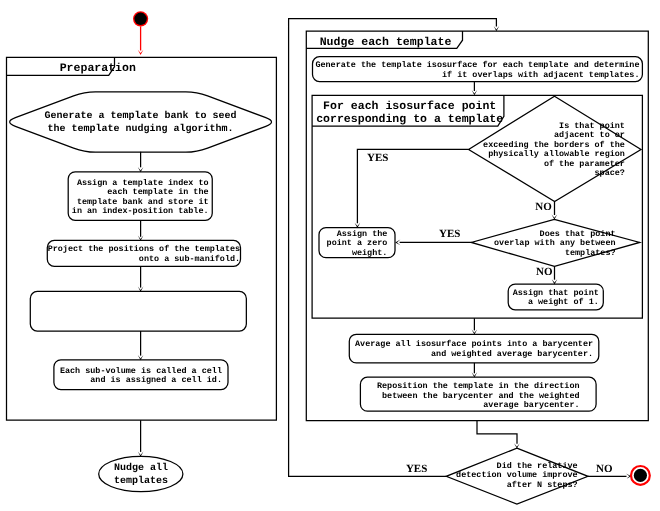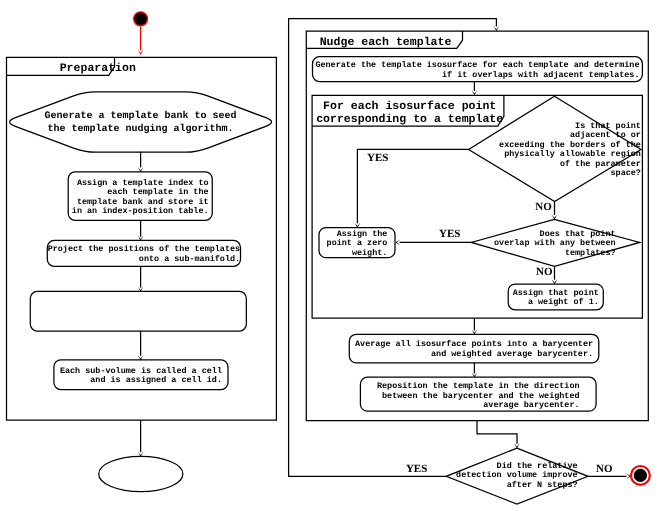--- a/index.html
+++ b/index.html
@@ -120,27 +120,29 @@
 <div class="big" style="left:140.6px;top:111.4px;">Generate a template bank to seed
 the template nudging algorithm.</div>
 <div class="lbl" style="left:140.2px;top:178.6px;">Assign a template index to
 each template in the
 template bank and store it
 in an index-position table.</div>
 <div class="lbl" style="left:143.9px;top:245.3px;">Project the positions of the templates
 onto a sub-manifold.</div>
 <div class="lbl" style="left:140.95px;top:366.6px;">Each sub-volume is called a cell
 and is assigned a cell id.</div>
+<div class="big" style="left:140.9px;top:463.2px;">Nudge all
+templates</div>
 
 <div class="ftitle" style="left:319.7px;top:36.75px;">Nudge each template</div>
 <div class="lbl" style="left:477.45px;top:61.35px;">Generate the template isosurface for each template and determine
 if it overlaps with adjacent templates.</div>
 <div class="ftitle" style="left:409.7px;top:101.05px;transform:translateX(-50%);text-align:center;">For each isosurface point
 corresponding to a template</div>
-<div class="lbl" style="left:554.0px;top:121.85px;margin-left:16px;">Is that point
+<div class="lbl" style="left:554.0px;top:121.85px;">Is that point
 adjacent to or
 exceeding the borders of the
 physically allowable region
 of the parameter
 space?</div>
 <div class="lbl" style="left:554.8px;top:229.75px;">Does that point
 overlap with any between
 templates?</div>
 <div class="lbl" style="left:357.0px;top:229.75px;">Assign the
 point a zero

